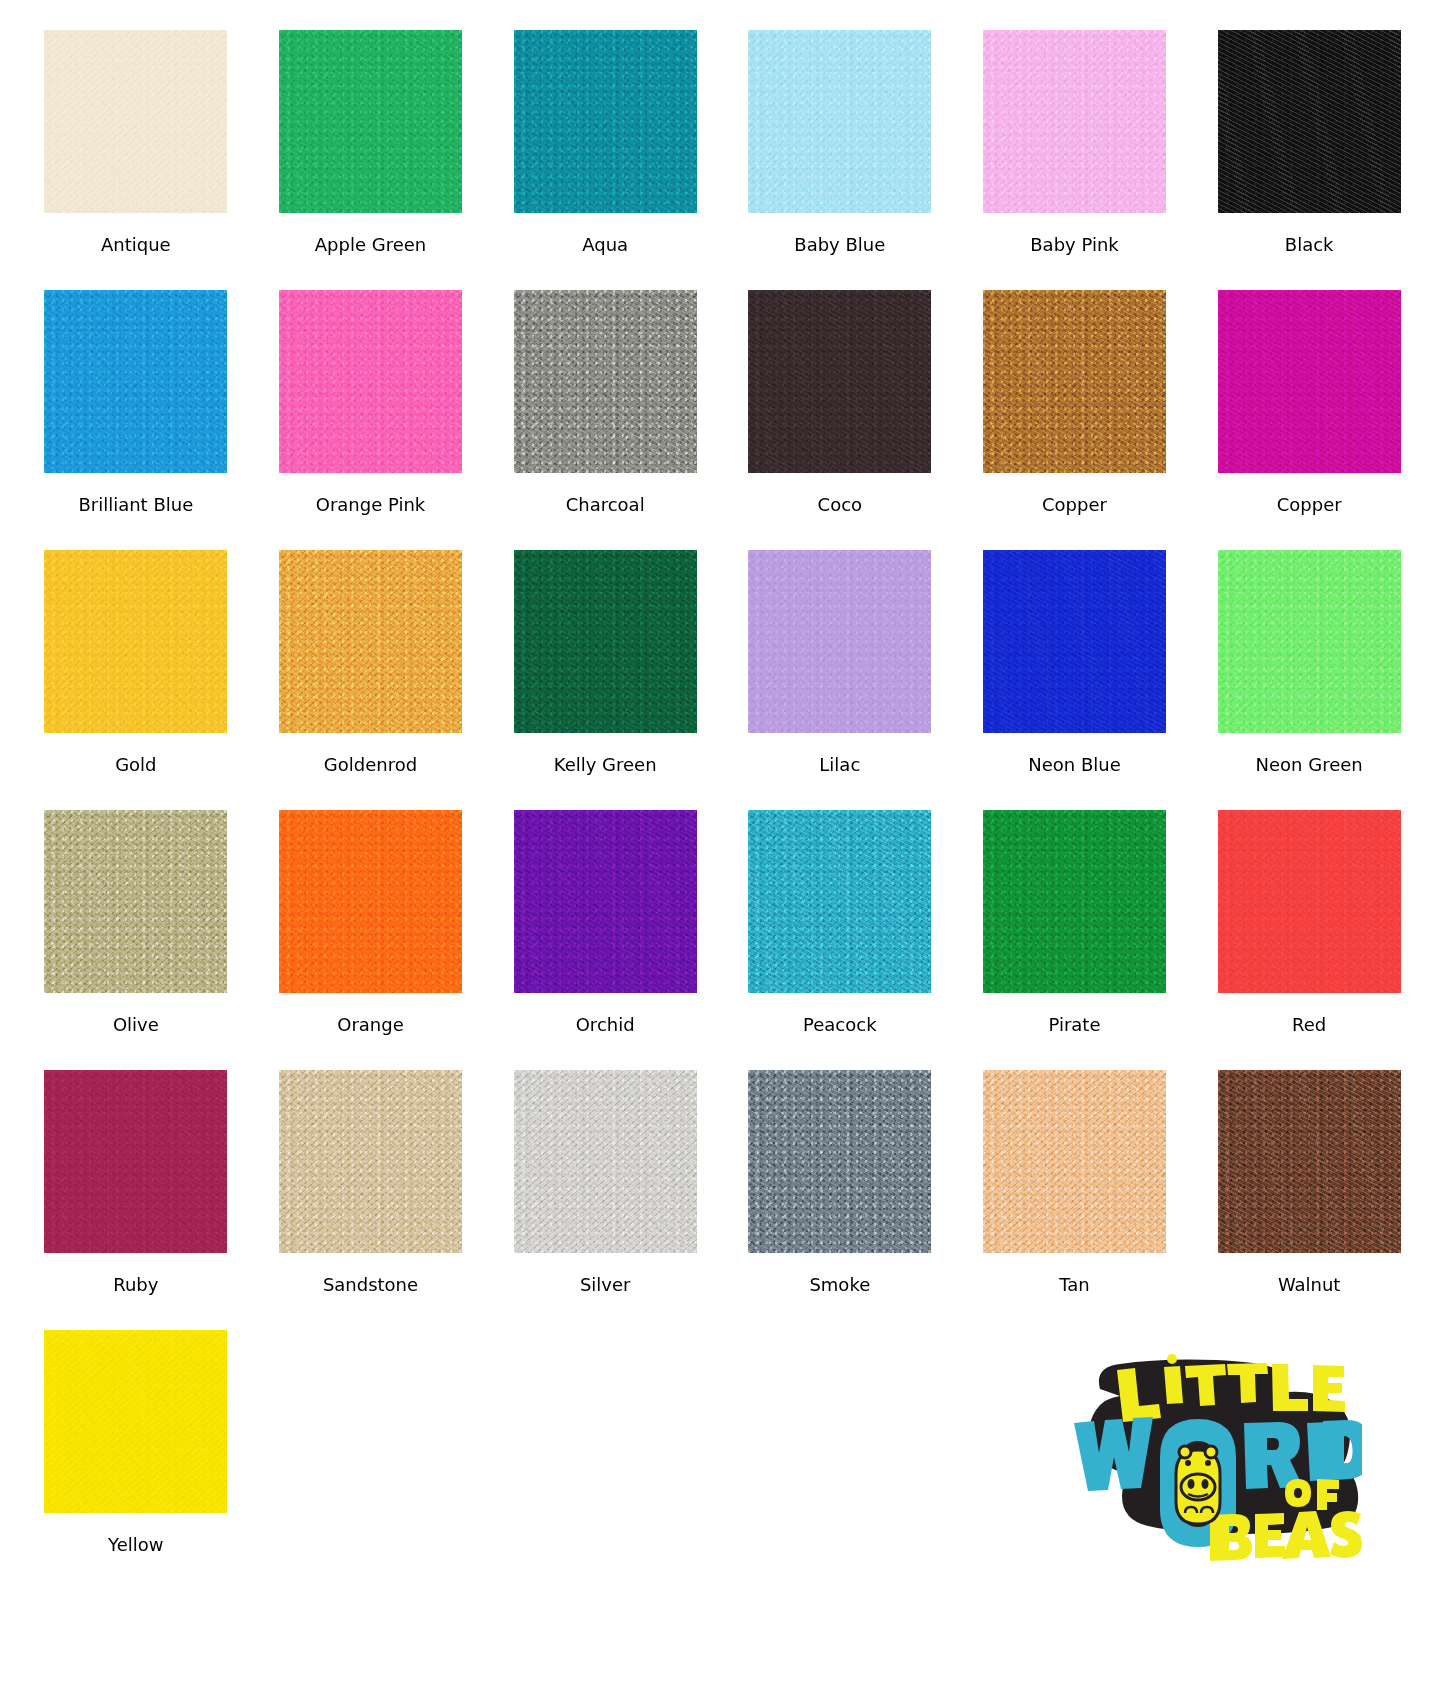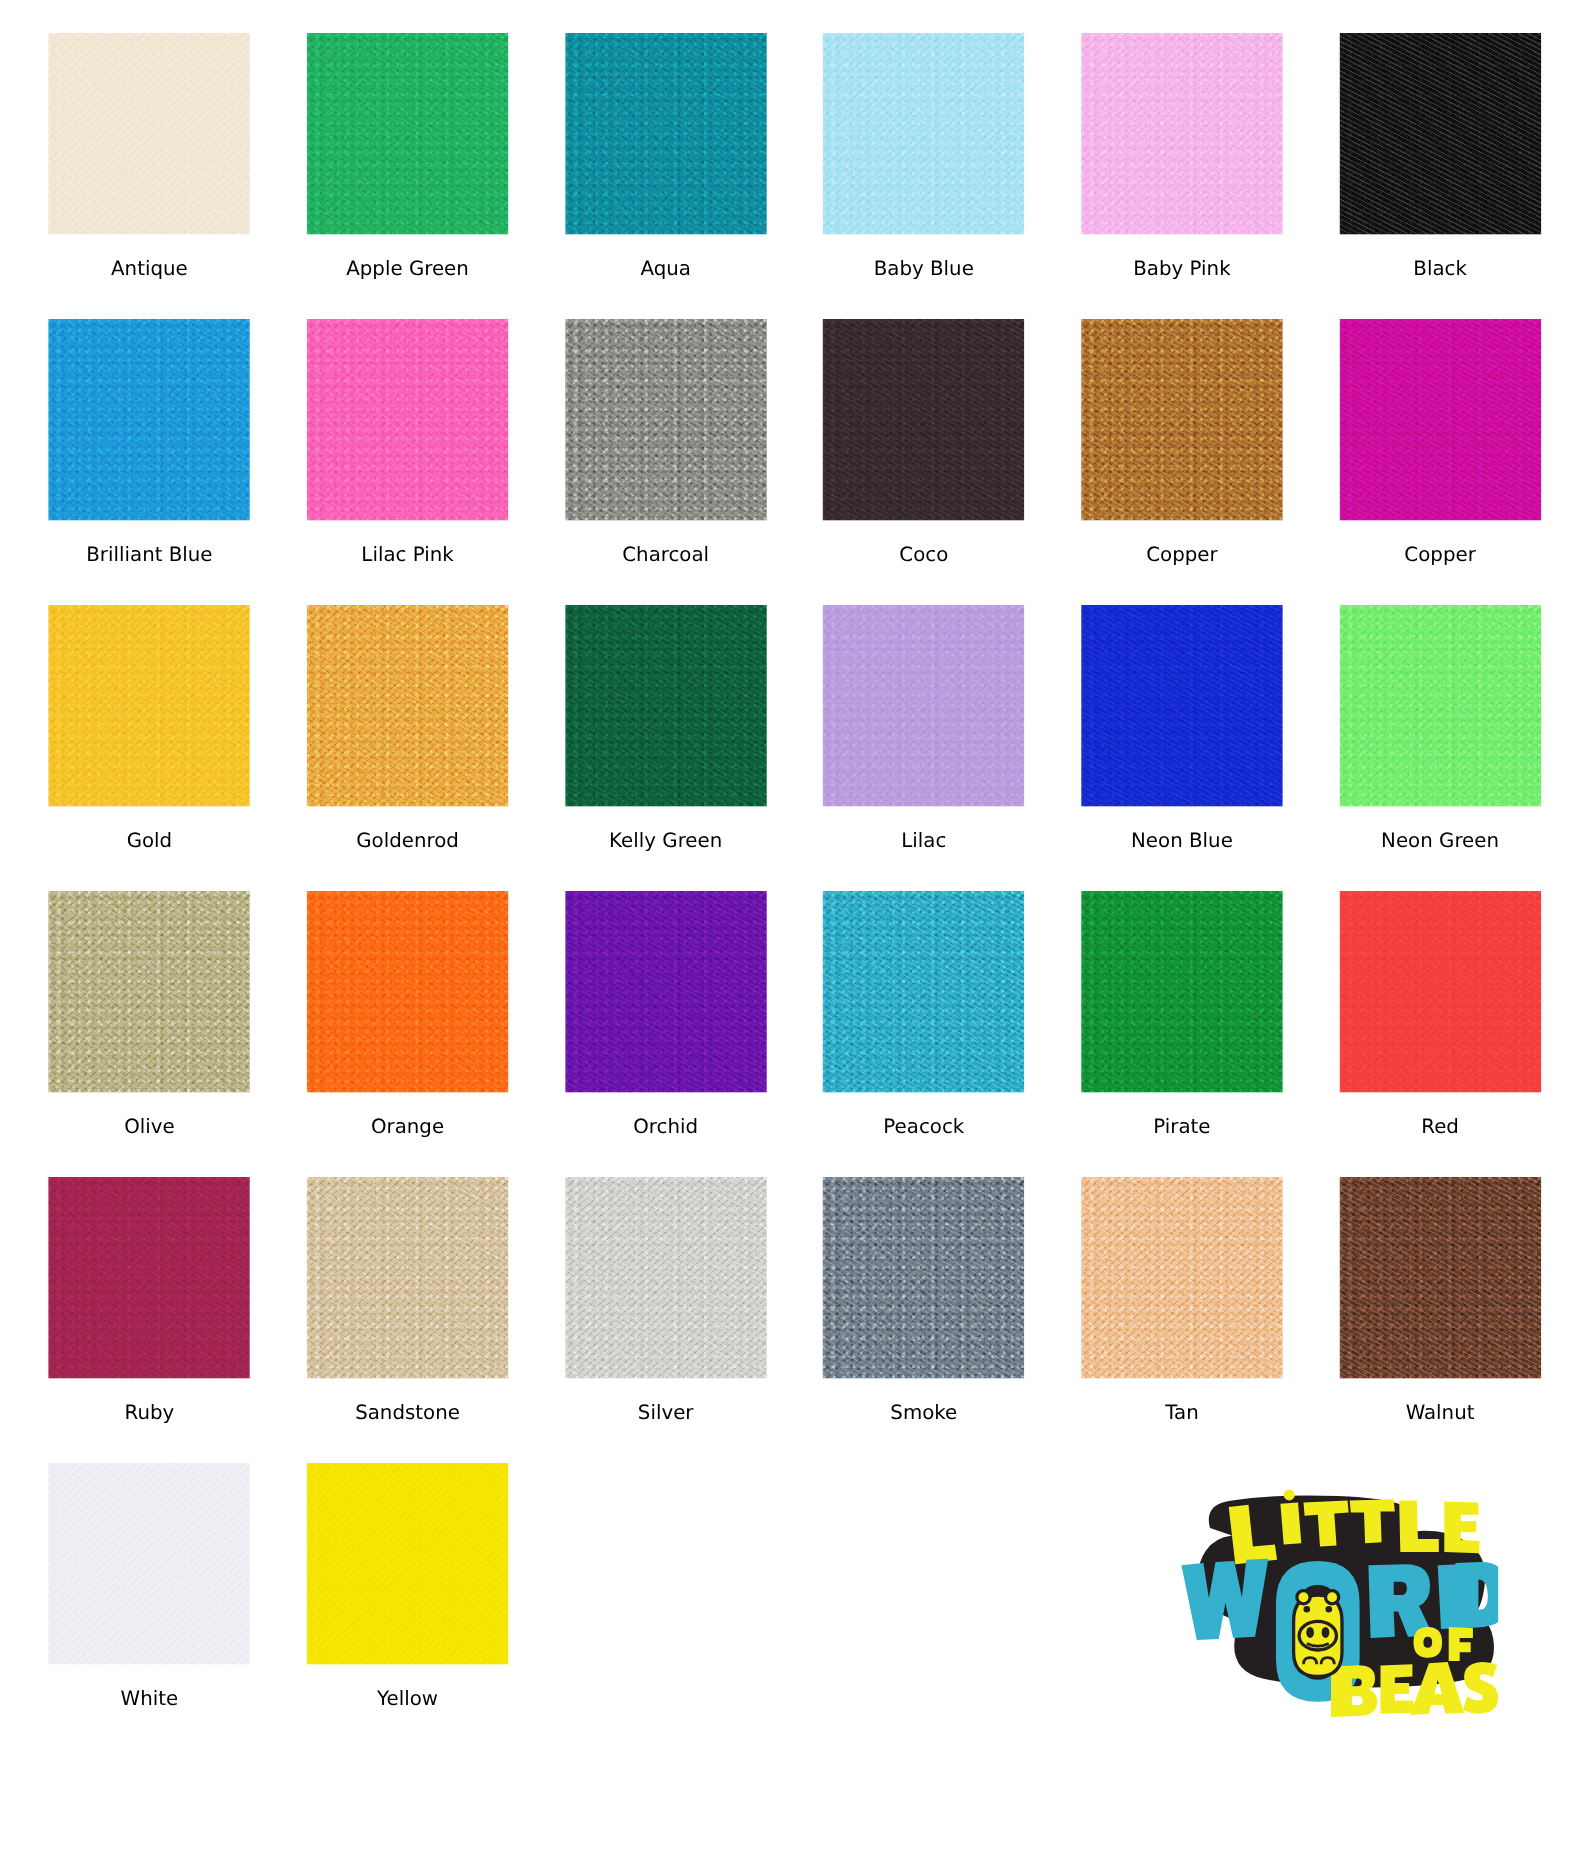--- a/index.html
+++ b/index.html
@@ -151,21 +151,21 @@
           <div class="tex"></div>
           <div class="tex2"></div>
         </div>
         <div class="swatch-label">Brilliant Blue</div>
       </div>
       <div class="swatch-cell">
         <div class="swatch-chip" style="background: rgb(251, 99, 184);">
           <div class="tex"></div>
           <div class="tex2"></div>
         </div>
-        <div class="swatch-label">Lilac Pink</div>
+        <div class="swatch-label">Orange Pink</div>
       </div>
       <div class="swatch-cell">
         <div class="swatch-chip heavy" style="background: rgb(140, 141, 134);">
           <div class="tex"></div>
           <div class="tex2"></div>
         </div>
         <div class="swatch-label">Charcoal</div>
       </div>
       <div class="swatch-cell">
         <div class="swatch-chip" style="background: rgb(54, 40, 43);">
@@ -306,27 +306,20 @@
           <div class="tex2"></div>
         </div>
         <div class="swatch-label">Tan</div>
       </div>
       <div class="swatch-cell">
         <div class="swatch-chip heavy" style="background: rgb(108, 62, 42);">
           <div class="tex"></div>
           <div class="tex2"></div>
         </div>
         <div class="swatch-label">Walnut</div>
-      </div>
-      <div class="swatch-cell">
-        <div class="swatch-chip light-tex" style="background: rgb(238, 240, 245);">
-          <div class="tex"></div>
-          <div class="tex2"></div>
-        </div>
-        <div class="swatch-label">White</div>
       </div>
       <div class="swatch-cell">
         <div class="swatch-chip light-tex" style="background: rgb(249, 230, 0);">
           <div class="tex"></div>
           <div class="tex2"></div>
         </div>
         <div class="swatch-label">Yellow</div>
       </div>
       <div class="logo-cell">
 <div class="logo-wrap">

